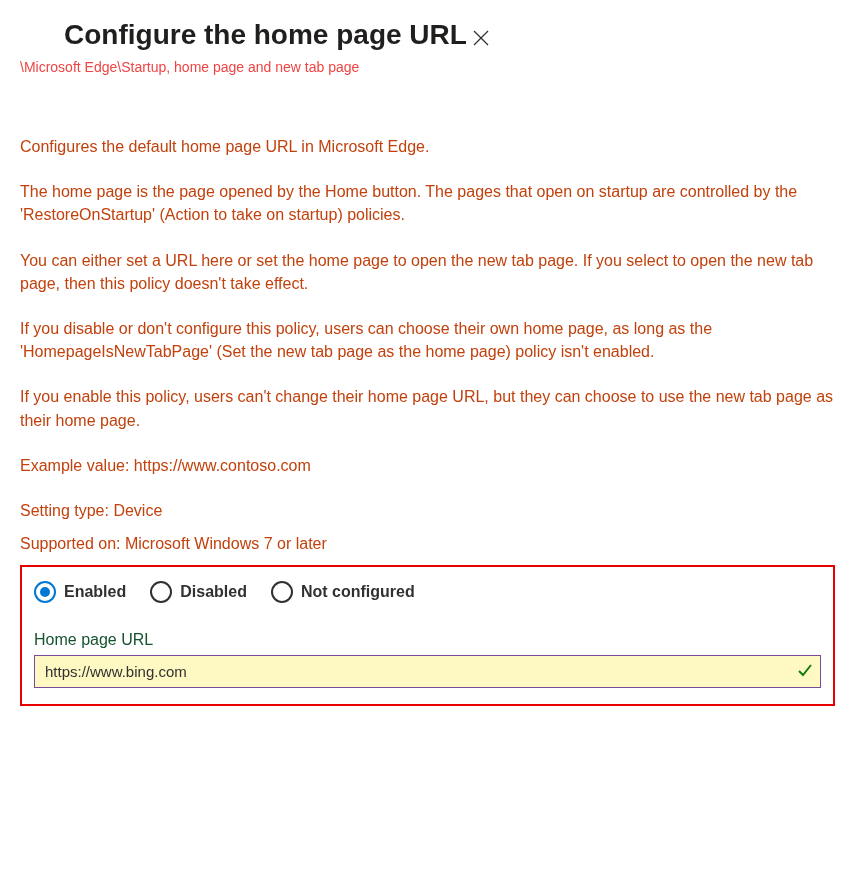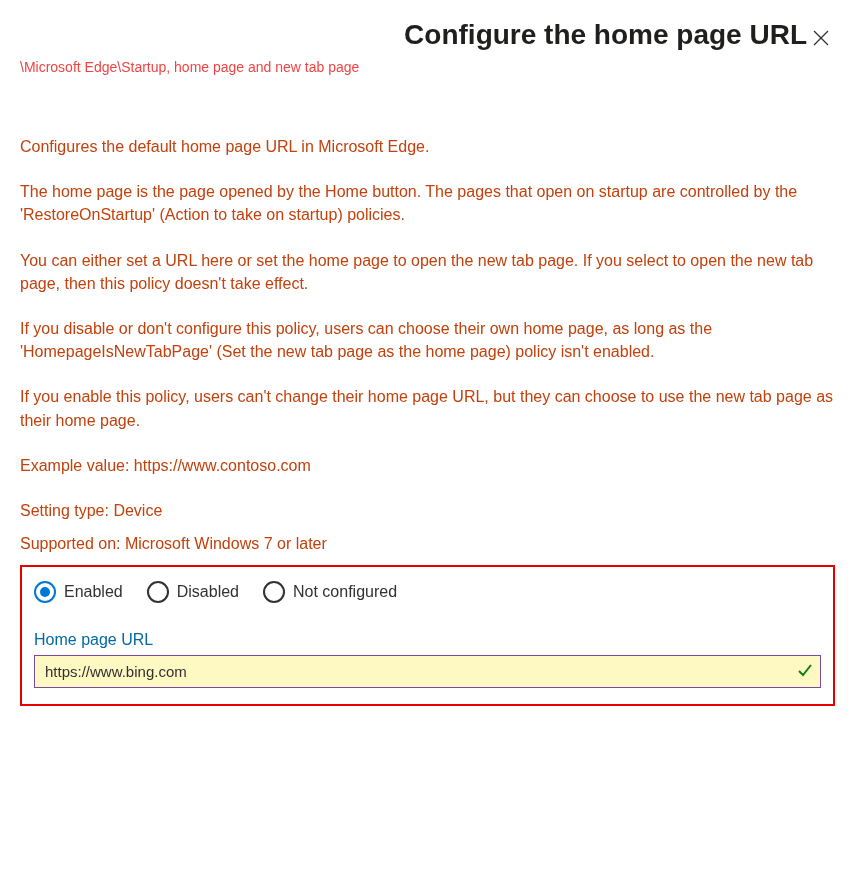--- a/index.html
+++ b/index.html
@@ -9,23 +9,24 @@
     }
     body {
       font-family: "Segoe UI", -apple-system, BlinkMacSystemFont, sans-serif;
       background: #ffffff;
       color: #323130;
       width: 855px;
       padding: 18px 20px;
     }
     .header {
       display: flex;
-      justify-content: flex-end;
+      justify-content: flex-start;
       align-items: flex-start;
       margin-bottom: 4px;
+      margin-left: 44px;
     }
     .title {
       font-size: 28px;
       font-weight: 600;
       color: #201f1e;
       line-height: 1.2;
     }
     .close-btn {
       background: none;
       border: none;
@@ -90,24 +91,25 @@
       border-radius: 50%;
       background: #0078d4;
       display: none;
     }
     .radio-circle.selected .radio-dot {
       display: block;
     }
     .radio-label {
       font-size: 16px;
       color: #323130;
+      font-weight: bold;
     }
     .field-label {
       font-size: 16px;
-      color: #0369a1;
+      color: #14532d;
       margin-bottom: 6px;
       display: block;
     }
     .input-wrap {
       position: relative;
       display: flex;
       align-items: center;
     }
     .url-input {
       width: 100%;

